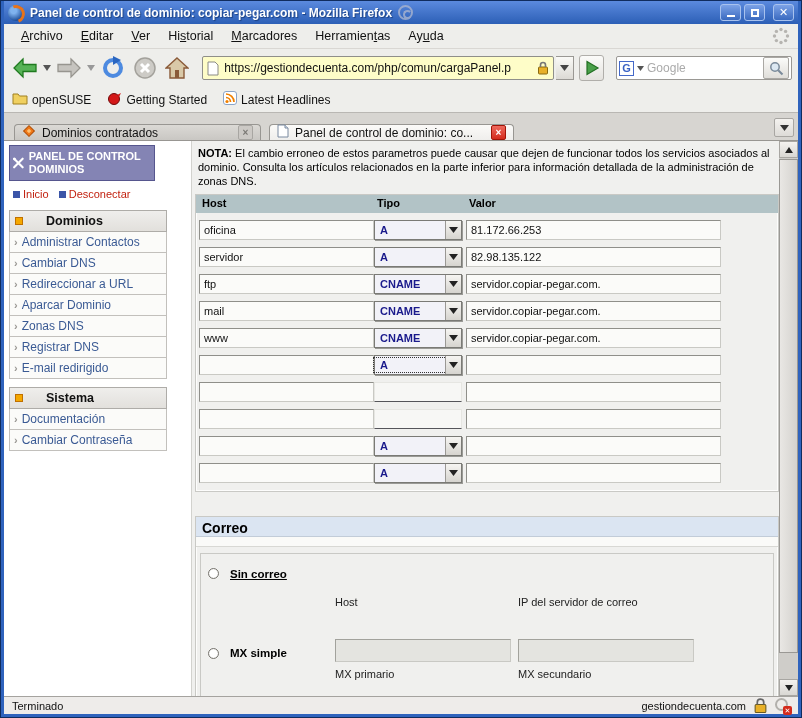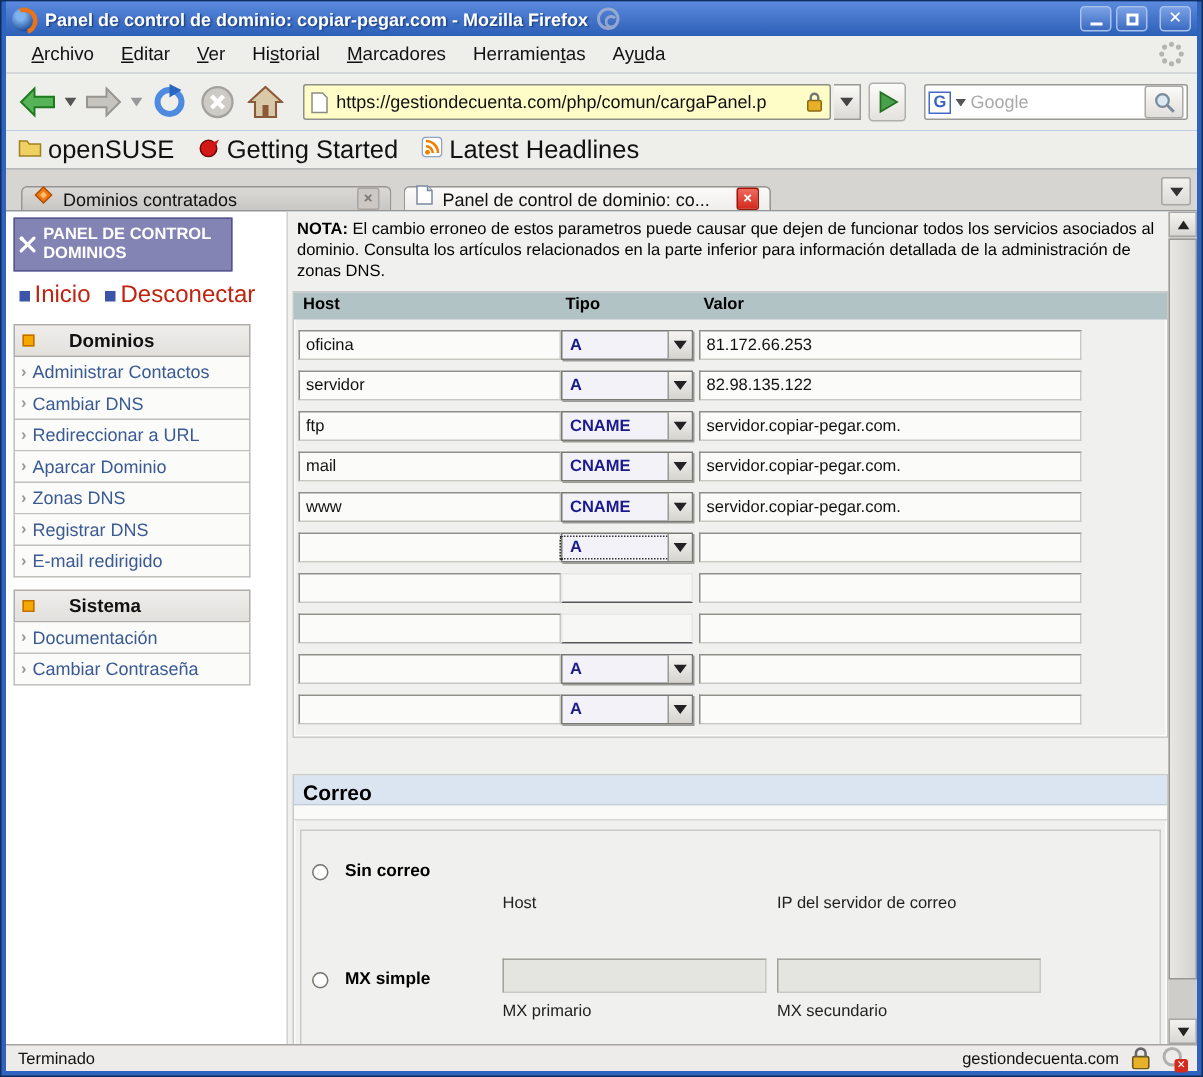--- a/index.html
+++ b/index.html
@@ -53,21 +53,21 @@
   .g-icon { width:15px; height:15px; border:1px solid #4468c8; font-size:11px; font-weight:bold;
             color:#3a62c4; display:flex; align-items:center; justify-content:center; background:#fff; }
   .search-input { flex:1; border:none; font-size:12px; color:#333; font-family:inherit; min-width:0;
                   background:transparent; outline:none; }
   .search-input::placeholder { color:#aaa; }
   .mag-btn { width:26px; height:22px; background:linear-gradient(#fbfbf9,#e0deda);
              border:1px solid #aaa8a4; border-radius:2px; display:flex; align-items:center; justify-content:center; }
   
   .bookmarksbar { height:26px; background:#eeeeeb; border-bottom:1px solid #b9b7b3;
                   display:flex; align-items:center; padding:0 8px; gap:16px; }
-  .bookmark-item { display:flex; align-items:center; gap:4px; font-size:17px; color:#111; }
+  .bookmark-item { display:flex; align-items:center; gap:4px; font-size:12px; color:#111; }
   
   .tabbar { height:28px; background:#d7d5d1; display:flex; align-items:flex-end; padding:3px 4px 0 10px;
             border-bottom:1px solid #989692; position:relative; }
   .tab { height:16px; display:flex; align-items:center; gap:6px; padding:0 7px;
          border:1px solid #989692; border-bottom:none; border-radius:4px 4px 0 0;
          background:linear-gradient(#dbd9d5,#c9c7c3); margin-right:8px; }
   .tab.active { background:linear-gradient(#fbfaf8,#efeeec); }
   .tab-label { font-size:12px; color:#111; white-space:nowrap; width:190px; overflow:hidden; }
   .tab-close { width:15px; height:15px; border-radius:2px; font-size:10px; font-weight:bold;
                display:flex; align-items:center; justify-content:center;
@@ -77,21 +77,21 @@
                  display:flex; align-items:center; justify-content:center;
                  background:linear-gradient(#f4f2ef,#dddbd7); border:1px solid #a8a6a2; border-radius:2px; }
   
   .viewport { flex:1; background:#fff; position:relative; overflow:hidden; }
   
   .sidebar { position:absolute; left:5px; top:4px; width:172px; font-size:12px; }
   .sb-header { width:146px; background:#8484b4; border:1px solid #56568e; color:#fff;
                font-weight:bold; font-size:11px; line-height:13px; padding:4px 4px 4px 2px;
                display:flex; gap:4px; align-items:center; }
   .sb-toplinks { padding:7px 2px 10px 4px; display:flex; gap:10px; align-items:center; }
-  .sb-toplink { color:#c22210; font-size:16px; display:flex; align-items:center; gap:3px; }
+  .sb-toplink { color:#c22210; font-size:11px; display:flex; align-items:center; gap:3px; }
   .bullet-sq { width:7px; height:7px; background:#3b55a8; display:inline-block; flex:0 0 auto; }
   .sb-box { width:158px; margin-bottom:8px; }
   .sb-sec-header { border:1px solid #aeaca8; background:linear-gradient(#efeeec,#e2e0dc);
                    font-weight:bold; font-size:12.5px; color:#111; padding:3px 5px;
                    display:flex; align-items:center; gap:23px; }
   .bullet-or { width:8px; height:8px; background:#f5a800; border:1px solid #c07000; flex:0 0 auto; }
   .sb-item { border:1px solid #c2c0bc; border-top:none; background:#fbfbf9; color:#3a5a94;
              font-size:12px; padding:3px 5px 3px 4px; display:flex; align-items:center; gap:4px; }
   .sb-arrow { color:#9a9894; font-size:11px; font-weight:bold; }
   
@@ -512,21 +512,21 @@
               </div>
               <input class="tin valor" style="">
             </div>
           </div>
       </div>
 
       <div class="correo-box">
         <div class="correo-title">Correo</div>
         <div class="correo-gap"></div>
         <div class="correo-inner" id="correo-inner">
-            <div class="correo-row" style="height: 30px; ">
+            <div class="correo-row" style="height: 30px; align-items: center; text-decoration: underline;">
               <div class="radio-cell">
                 <span class="radio"></span>
                 <span class="opt-label">Sin correo</span>
               </div>
             </div>
             <div class="correo-row">
               <div class="radio-cell">
                 <span class="radio"></span>
                 <span class="opt-label">MX simple</span>
               </div>

